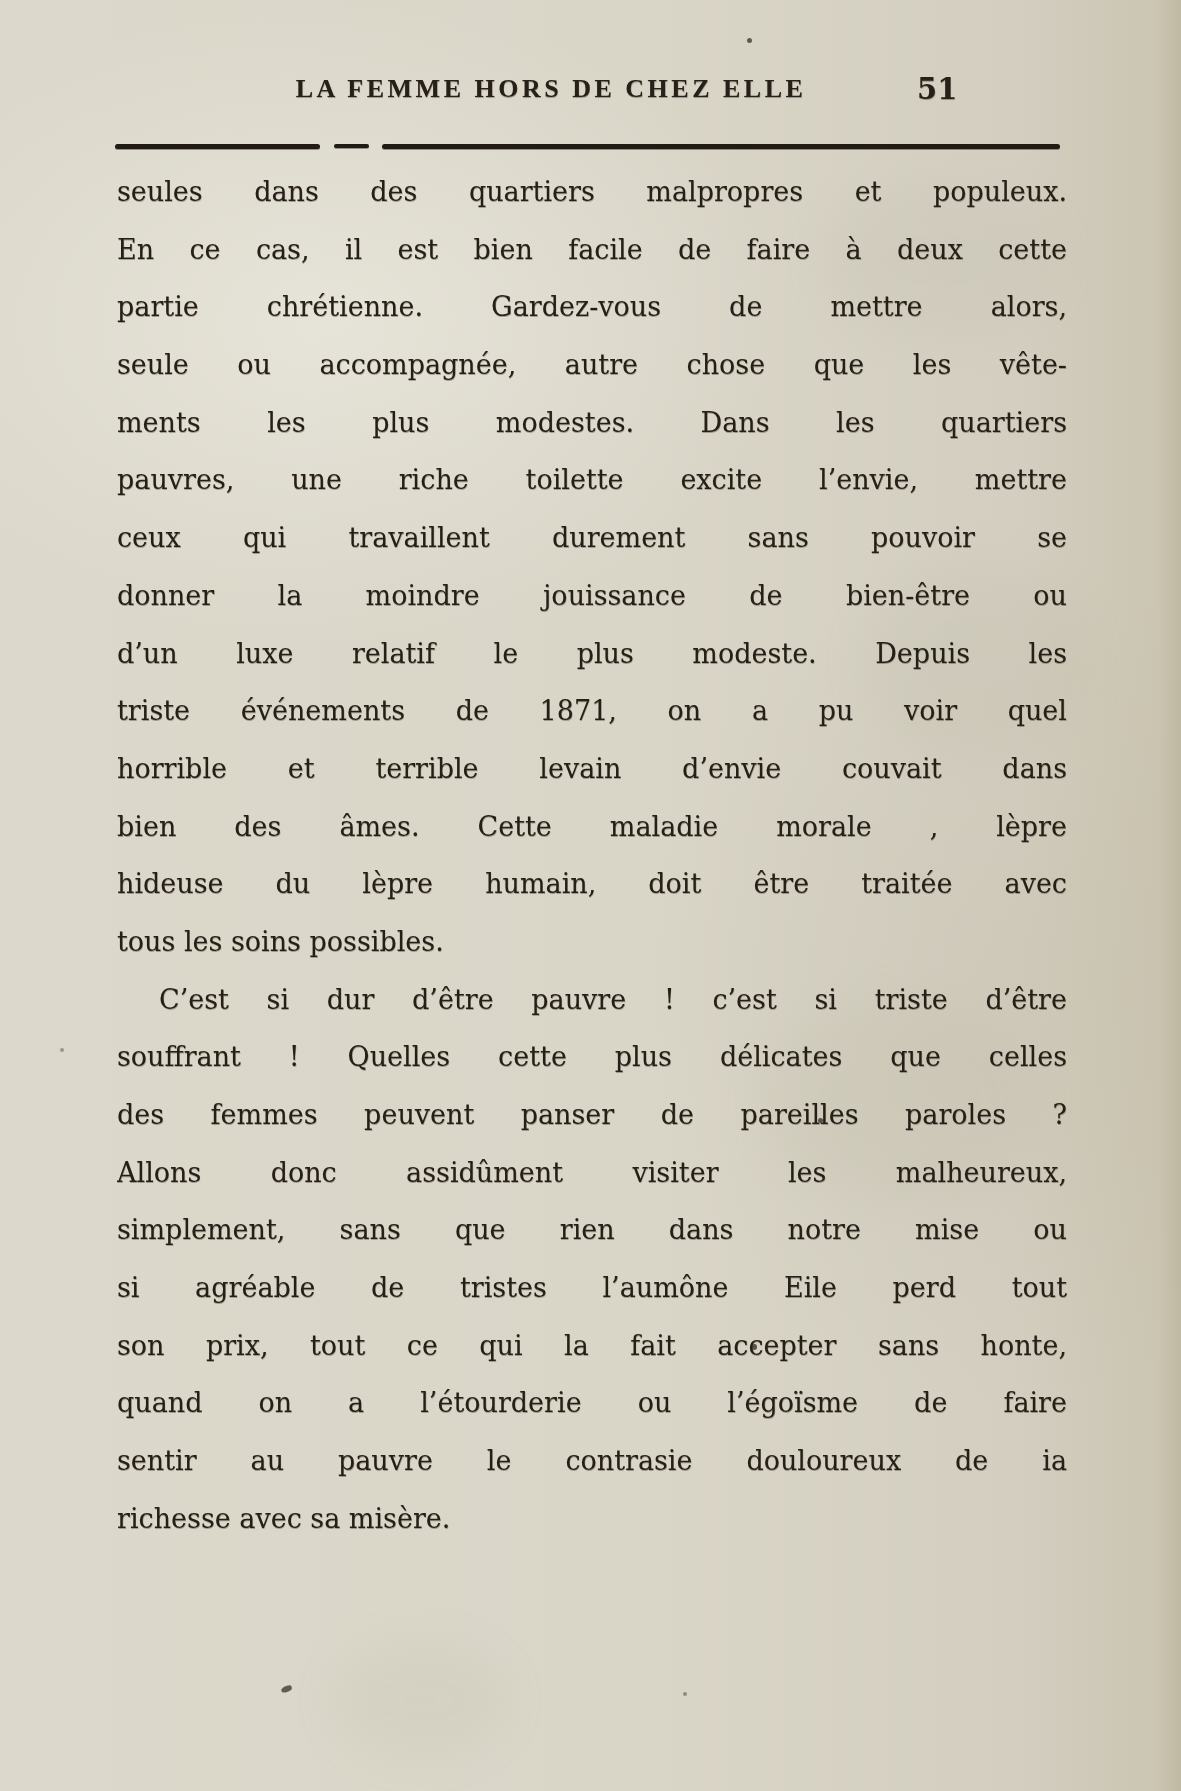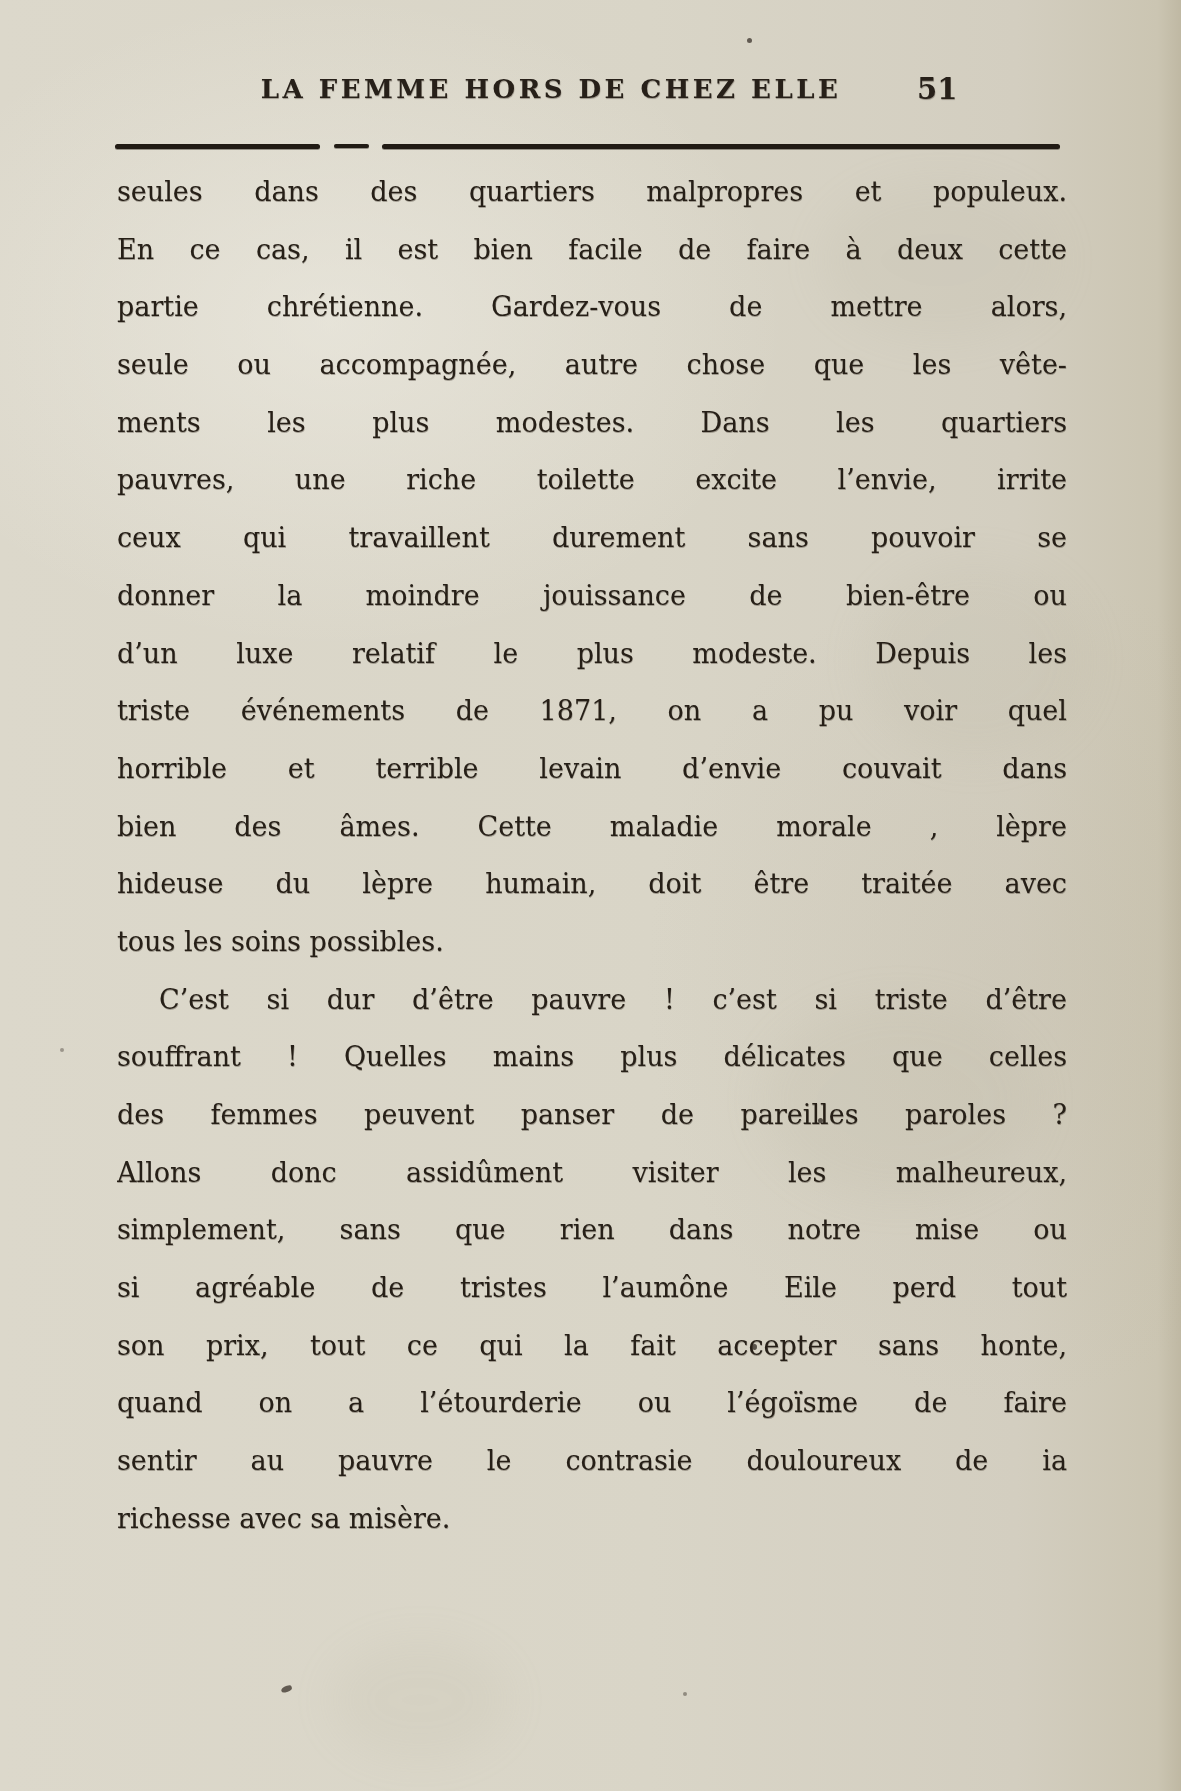--- a/index.html
+++ b/index.html
@@ -38,20 +38,21 @@
     position: absolute;
     top: 74px;
     left: 115px;
     width: 872px;
     text-align: center;
     font-size: 26px;
     font-weight: 700;
     letter-spacing: 3.5px;
     color: #272019;
     text-shadow: 0.4px 0.6px 0.7px rgba(40,30,20,0.35);
+    font-family: Liberation Serif, serif;
   }
   .page-number {
     position: absolute;
     top: 72px;
     left: 884px;
     font-size: 29px;
     font-weight: 700;
     color: #272019;
     text-shadow: 0.4px 0.6px 0.7px rgba(40,30,20,0.35);
     margin-left: 33px;
@@ -114,31 +115,31 @@
     <div class="seg seg2"></div>
     <div class="seg seg3"></div>
   </div>
 
   <div class="body-text">
     <div class="line">seules dans des quartiers malpropres et populeux.</div>
     <div class="line">En ce cas, il est bien facile de faire à deux cette</div>
     <div class="line">partie chrétienne. Gardez-vous de mettre alors,</div>
     <div class="line">seule ou accompagnée, autre chose que les vête-</div>
     <div class="line">ments les plus modestes. Dans les quartiers</div>
-    <div class="line">pauvres, une riche toilette excite l’envie, irrite</div>
+    <div class="line">pauvres, une riche toilette excite l’envie, mettre</div>
     <div class="line">ceux qui travaillent durement sans pouvoir se</div>
     <div class="line">donner la moindre jouissance de bien-être ou</div>
     <div class="line">d’un luxe relatif le plus modeste. Depuis les</div>
     <div class="line">triste événements de 1871, on a pu voir quel</div>
     <div class="line">horrible et terrible levain d’envie couvait dans</div>
     <div class="line">bien des âmes. Cette maladie morale , lèpre</div>
     <div class="line">hideuse du lèpre humain, doit être traitée avec</div>
     <div class="line last">tous les soins possibles.</div>
     <div class="line indent">C’est si dur d’être pauvre ! c’est si triste d’être</div>
-    <div class="line">souffrant ! Quelles mains plus délicates que celles</div>
+    <div class="line">souffrant ! Quelles cette plus délicates que celles</div>
     <div class="line">des femmes peuvent panser de pareilles paroles ?</div>
     <div class="line">Allons donc assidûment visiter les malheureux,</div>
     <div class="line">simplement, sans que rien dans notre mise ou</div>
     <div class="line">si agréable de tristes l’aumône Eile perd tout</div>
     <div class="line">son prix, tout ce qui la fait accepter sans honte,</div>
     <div class="line">quand on a l’étourderie ou l’égoïsme de faire</div>
     <div class="line">sentir au pauvre le contrasie douloureux de ia</div>
     <div class="line last">richesse avec sa misère.</div>
   </div>
 

